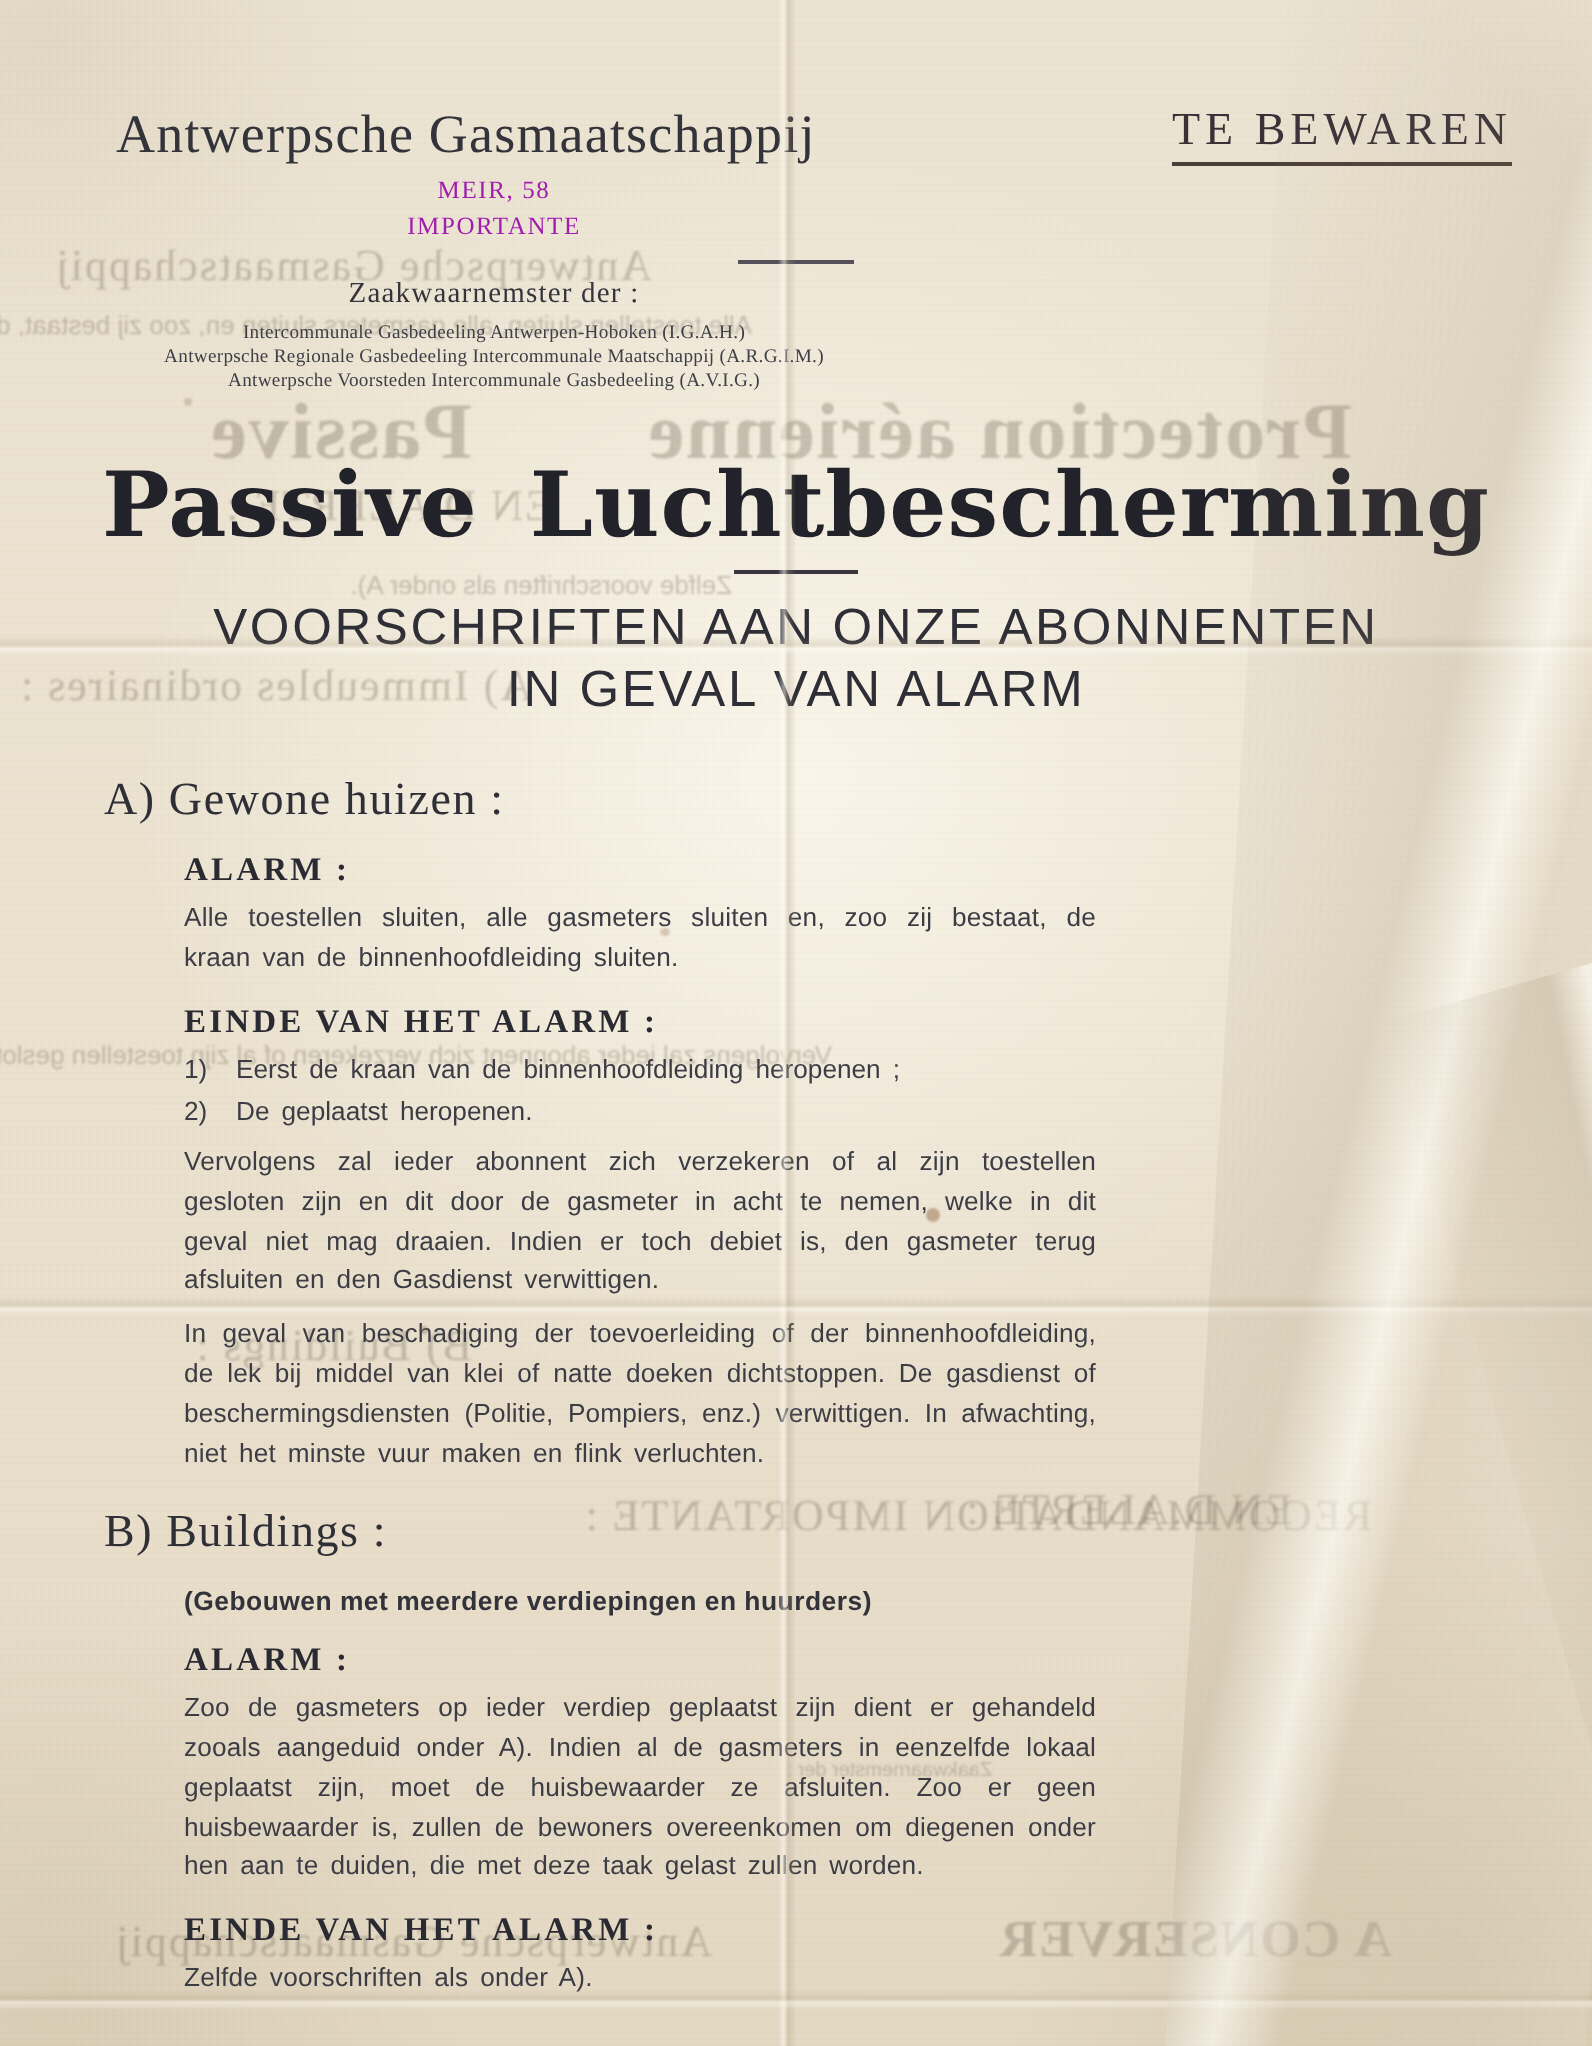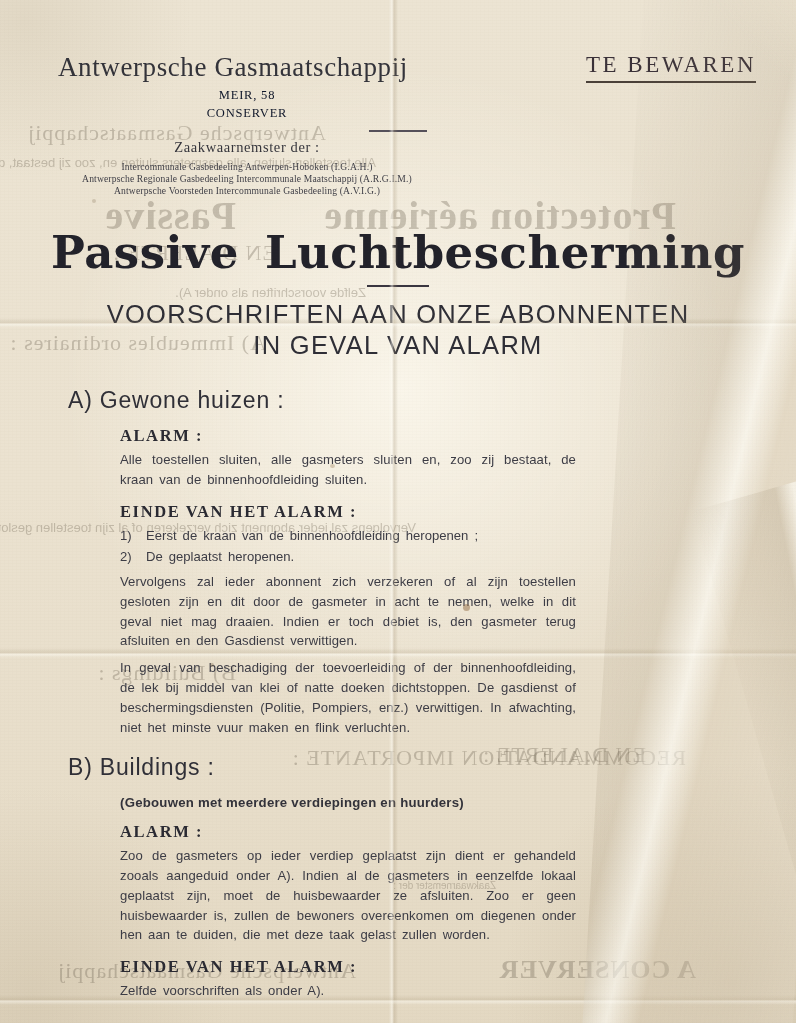--- a/index.html
+++ b/index.html
@@ -167,21 +167,21 @@
     padding-bottom: 3px;
     font-family: "Liberation Serif", serif;
   }
   .addr {
     width: 430px;
     margin-left: 32px;
     text-align: center;
     font-size: 12.5px;
     letter-spacing: 0.8px;
     margin-top: 5px;
-    color: #0f172a;
+    color: #a21caf;
   }
   .addr .city { margin-top: 3px; }
   .rule-short {
     width: 58px;
     height: 1.5px;
     background: #55505a;
     margin: 9px auto 7px auto;
   }
   .agent {
     width: 430px;
@@ -227,26 +227,26 @@
     font-family: "Liberation Sans", sans-serif;
     font-weight: normal;
   }
 
   .sections { margin-top: 26px; }
 
   .sec-head {
     font-size: 23px;
     letter-spacing: 0.8px;
     color: #2f2f37;
-    margin-left: 68px;
-    font-family: Liberation Sans, sans-serif;
+    margin-left: 52px;
+    font-family: Liberation Serif, serif;
   }
   .sec-head.b-head { margin-top: 16px; }
 
-  .block { margin-left: 120px; width: 456px; }
+  .block { margin-left: 92px; width: 456px; }
 
   .sub-paren {
     font-size: 13.2px;
     font-weight: bold;
     letter-spacing: 0.25px;
     font-family: "Liberation Sans", sans-serif;
     color: #32323a;
     margin-top: 14px;
     margin-bottom: 2px;
   }
@@ -334,21 +334,21 @@
     <div class="ghost tiny" style="left:300px; top:880px;">Zaakwaarnemster der :</div>
   </div>
 
   <div class="content">
 
     <div class="masthead">
       <div class="company">Antwerpsche Gasmaatschappij</div>
       <div class="te-bewaren">TE BEWAREN</div>
       <div class="addr">
         <div>MEIR, 58</div>
-        <div class="city">CONSERVER</div>
+        <div class="city">IMPORTANTE</div>
       </div>
       <div class="rule-short"></div>
       <div class="agent">Zaakwaarnemster der :</div>
       <div class="affiliates">
         <div>Intercommunale Gasbedeeling Antwerpen-Hoboken (I.G.A.H.)</div>
         <div>Antwerpsche Regionale Gasbedeeling Intercommunale Maatschappij (A.R.G.I.M.)</div>
         <div>Antwerpsche Voorsteden Intercommunale Gasbedeeling (A.V.I.G.)</div>
       </div>
     </div>
 

